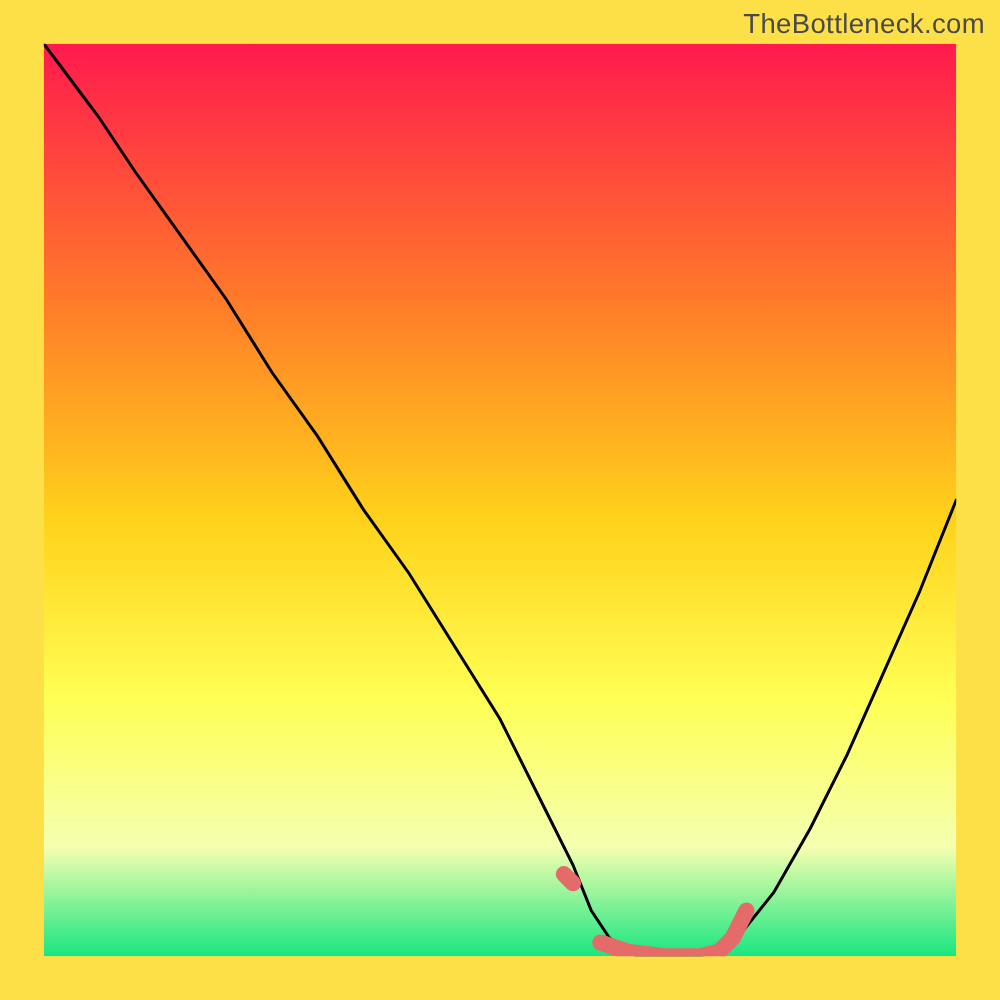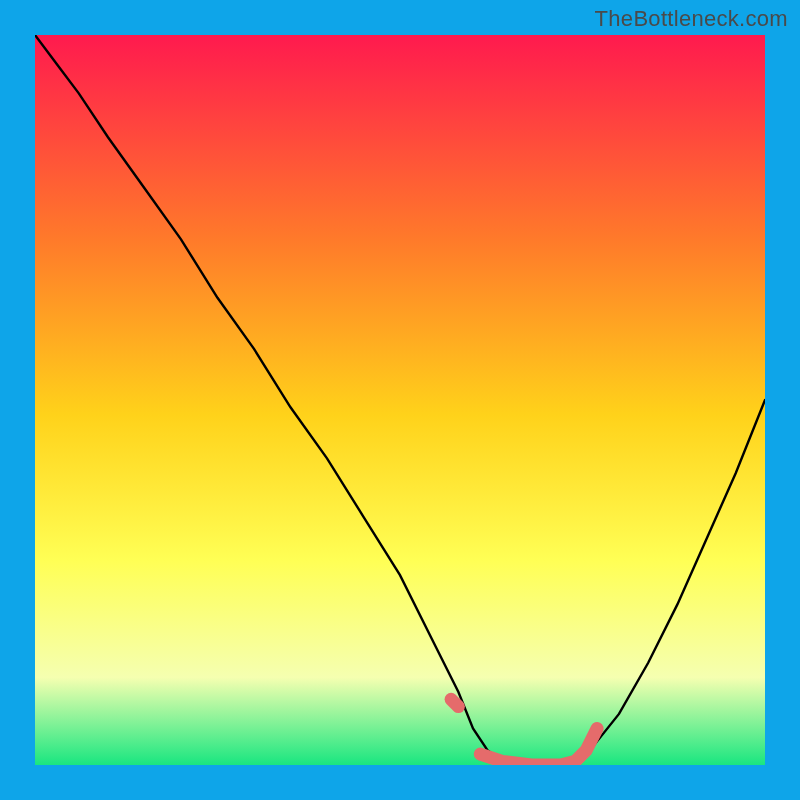--- a/index.html
+++ b/index.html
@@ -8,21 +8,21 @@
     width: 800px;
     height: 800px;
     background: #000000;
     overflow: hidden;
     font-family: Arial, Helvetica, sans-serif;
   }
   .stage {
     position: relative;
     width: 800px;
     height: 800px;
-    background: #0ea5e9;
+    background: #fde047;
   }
   .watermark {
     position: absolute;
     top: 6px;
     right: 12px;
     color: #4a4a4a;
     font-size: 22px;
     font-weight: 500;
     letter-spacing: 0.3px;
     z-index: 3;

